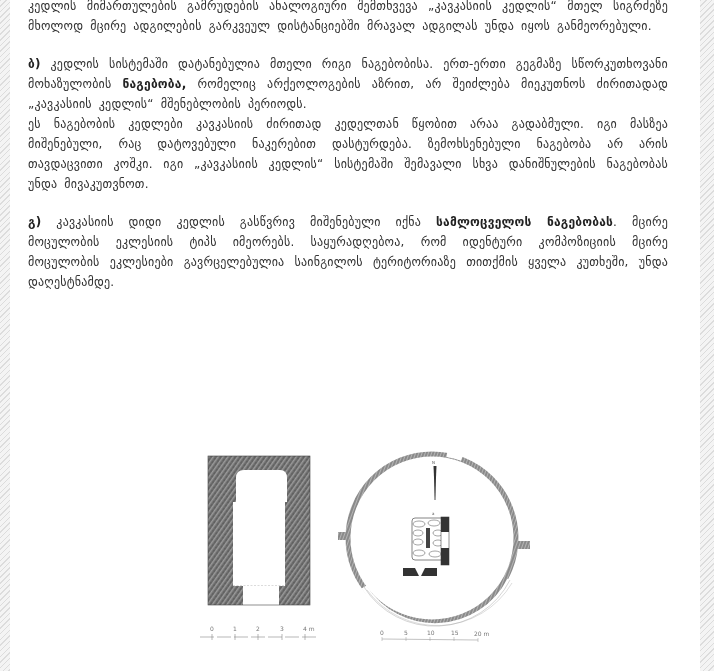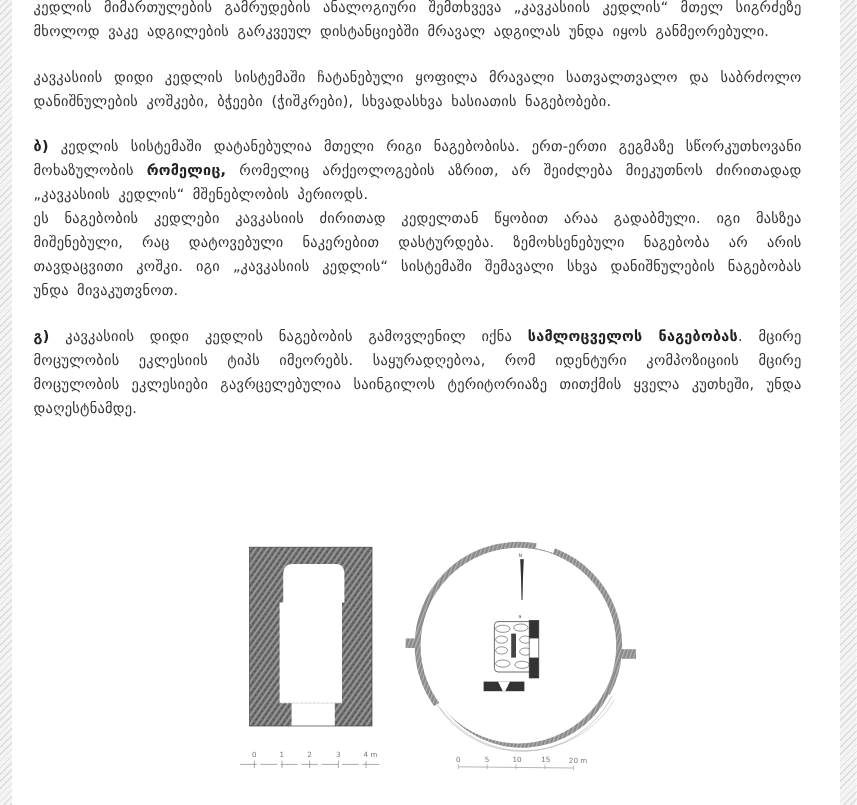--- a/index.html
+++ b/index.html
@@ -54,34 +54,31 @@
     }
   </style>
 </head>
 <body>
 
 <div class="hatch-left"></div>
 <div class="hatch-right"></div>
 
 <div class="content">
   <p class="para">
-    <span>კედლის მიმართულების გამრუდების ანალოგიური შემთხვევა „კავკასიის კედლის“ მთელ სიგრძეზე მხოლოდ ვაკე ადგილების გარკვეულ დისტანციებში მრავალ ადგილას უნდა იყოს განმეორებული.</span>
+    <span>კედლის მიმართულების გამრუდების ანალოგიური შემთხვევა „კავკასიის კედლის“ მთელ სიგრძეზე მხოლოდ მცირე ადგილების გარკვეულ დისტანციებში მრავალ ადგილას უნდა იყოს განმეორებული.</span>
   </p>
 
-  <p class="para">
-    <span>კავკასიის დიდი კედლის სისტემაში ჩატანებული ყოფილა მრავალი სათვალთვალო და საბრძოლო დანიშნულების კოშკები, ბჭეები (ჭიშკრები), სხვადასხვა ხასიათის ნაგებობები.</span>
-  </p>
 
   <p class="para">
-    <b>ბ)</b><span> კედლის სისტემაში დატანებულია მთელი რიგი ნაგებობისა. ერთ-ერთი გეგმაზე სწორკუთხოვანი მოხაზულობის </span><b>რომელიც,</b><span> რომელიც არქეოლოგების აზრით, არ შეიძლება მიეკუთნოს ძირითადად „კავკასიის კედლის“ მშენებლობის პერიოდს.</span><br>
+    <b>ბ)</b><span> კედლის სისტემაში დატანებულია მთელი რიგი ნაგებობისა. ერთ-ერთი გეგმაზე სწორკუთხოვანი მოხაზულობის </span><b>ნაგებობა,</b><span> რომელიც არქეოლოგების აზრით, არ შეიძლება მიეკუთნოს ძირითადად „კავკასიის კედლის“ მშენებლობის პერიოდს.</span><br>
     <span>ეს ნაგებობის კედლები კავკასიის ძირითად კედელთან წყობით არაა გადაბმული. იგი მასზეა მიშენებული, რაც დატოვებული ნაკერებით დასტურდება. ზემოხსენებული ნაგებობა არ არის თავდაცვითი კოშკი. იგი „კავკასიის კედლის“ სისტემაში შემავალი სხვა დანიშნულების ნაგებობას უნდა მივაკუთვნოთ.</span>
   </p>
 
   <p class="para">
-    <b>გ)</b><span> კავკასიის დიდი კედლის ნაგებობის გამოვლენილ იქნა </span><b>სამლოცველოს ნაგებობას</b><span>. მცირე მოცულობის ეკლესიის ტიპს იმეორებს. საყურადღებოა, რომ იდენტური კომპოზიციის მცირე მოცულობის ეკლესიები გავრცელებულია საინგილოს ტერიტორიაზე თითქმის ყველა კუთხეში, უნდა დაღესტნამდე.</span>
+    <b>გ)</b><span> კავკასიის დიდი კედლის გასწვრივ მიშენებული იქნა </span><b>სამლოცველოს ნაგებობას</b><span>. მცირე მოცულობის ეკლესიის ტიპს იმეორებს. საყურადღებოა, რომ იდენტური კომპოზიციის მცირე მოცულობის ეკლესიები გავრცელებულია საინგილოს ტერიტორიაზე თითქმის ყველა კუთხეში, უნდა დაღესტნამდე.</span>
   </p>
 </div>
 
 <div class="figure">
   <svg width="340" height="231" viewBox="0 0 340 231" xmlns="http://www.w3.org/2000/svg">
     <defs>
       <pattern id="stone" width="4" height="4" patternUnits="userSpaceOnUse" patternTransform="rotate(35)">
         <rect width="4" height="4" fill="#6a6a6a"></rect>
         <rect width="1.5" height="4" fill="#9a9a9a"></rect>
         <circle cx="3" cy="1" r="0.6" fill="#444"></circle>

